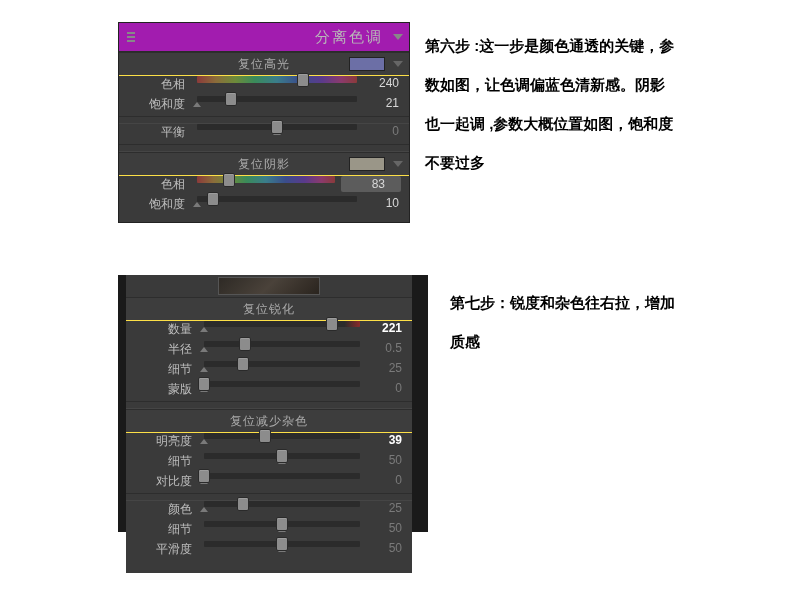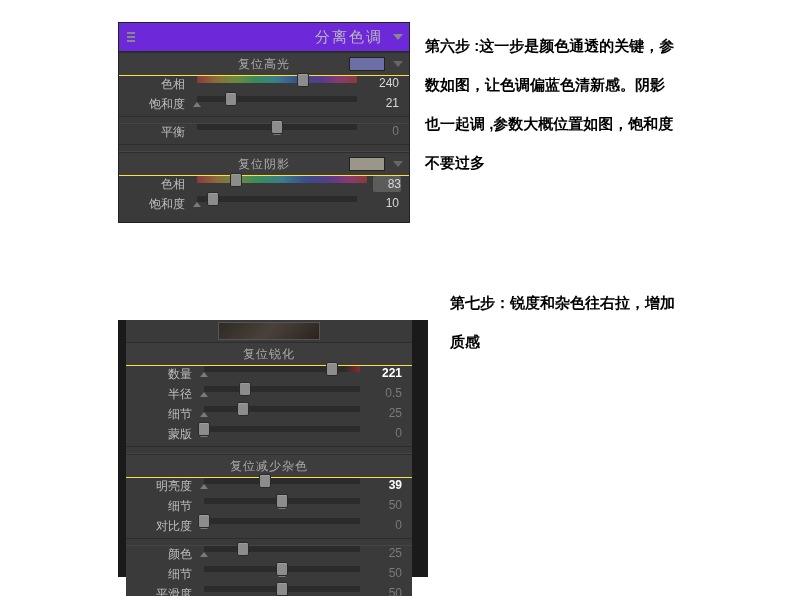--- a/index.html
+++ b/index.html
@@ -17,21 +17,21 @@
     position: absolute;
     background: #3a3a3a;
     border: 1px solid #222;
   }
   .panel-header {
     height: 28px;
     display: flex;
     align-items: center;
     justify-content: flex-end;
     padding: 0 6px;
-    background: #6d28d9;
+    background: #a21caf;
     border-bottom: 1px solid #2b2b2b;
   }
   .panel-title {
     color: #b8b8b8;
     font-size: 15px;
     letter-spacing: 2px;
     margin-right: 4px;
   }
   .tri-down {
     width: 0; height: 0;
@@ -99,21 +99,21 @@
     width: 36px;
     text-align: right;
     color: #d8d8d8;
     font-size: 12px;
     padding-right: 2px;
   }
   .row .value.dim { color: #7a7a7a; }
   .row .value.hl {
     background: #5c5c5c;
     border-radius: 2px;
-    padding: 1px 0;
+    padding: 1px 16px;
     width: 28px;
   }
   .track {
     flex: 1;
     height: 6px;
     background: #2b2b2b;
     position: relative;
     border-radius: 1px;
     margin: 0 6px;
   }
@@ -252,21 +252,21 @@
   <div class="row" style="margin-bottom:6px;">
     <span class="label">饱和度</span>
     <div class="track">
       <span class="left-mark"></span>
       <span class="knob" style="left: 10%;"></span>
     </div>
     <span class="value">10</span>
   </div>
 </div>
 
-<div class="block2-wrap" style="left:118px; top:275px; width:310px; height:257px;margin-top:45px;">
+<div class="block2-wrap" style="left:118px; top:275px; width:310px; height:257px;">
   <div class="ui-block" style="left:8px; top:0; width:286px; height:298px; border:none;">
 
     <div class="thumb"></div>
     <div style="height:22px;"></div>
 
     <div class="section-head">
       <span class="sh-title">复位锐化</span>
     </div>
     <div class="row">
       <span class="label">数量</span>

